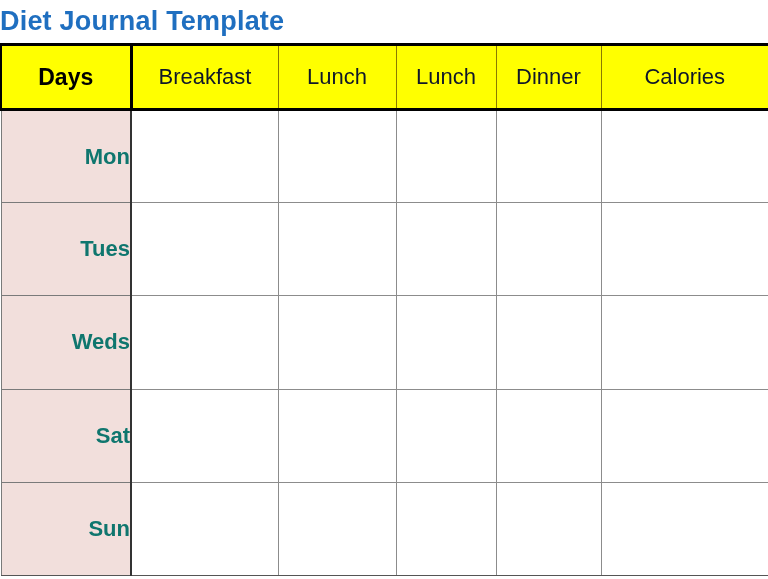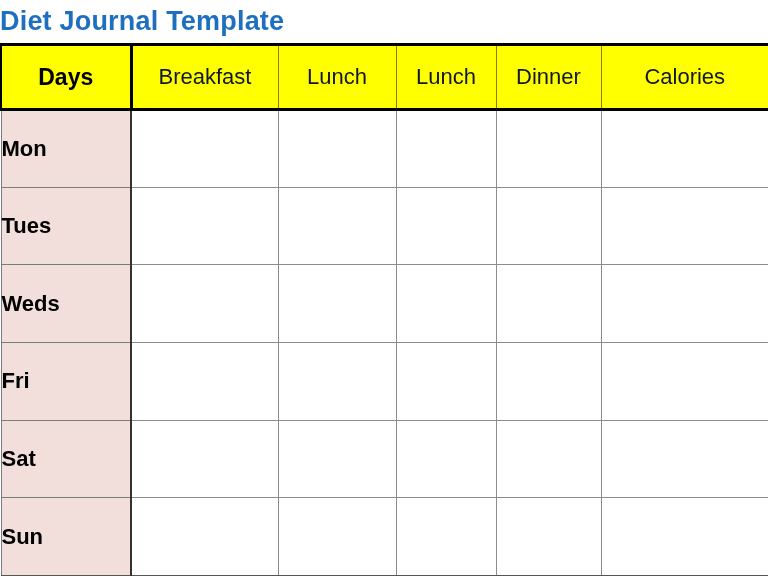--- a/index.html
+++ b/index.html
@@ -100,24 +100,24 @@
   }
   th.hdr.last-hdr {
     border-right: 2px solid #000000;
   }
 
   
   tr.body-row { height: 66.8px; }
 
   td.day-cell {
     background: #f2dfdc;
-    color: #000000;
+    color: #0f766e;
     font-size: 22px;
     font-weight: bold;
-    text-align: left;
+    text-align: right;
     vertical-align: middle;
     border-left: 1px solid #7a7a7a;
     border-right: 2px solid #333333;
     border-top: 1px solid #7a7a7a;
     border-bottom: 1px solid #7a7a7a;
     white-space: nowrap;
     line-height: 1;
   }
   tr.body-row:first-of-type td.day-cell {
     border-top: none;
@@ -191,28 +191,20 @@
           </tr>
           <tr class="body-row">
             <td class="day-cell">Weds</td>
             <td class="entry-cell"></td>
             <td class="entry-cell"></td>
             <td class="entry-cell"></td>
             <td class="entry-cell"></td>
             <td class="entry-cell last-col"></td>
           </tr>
           <tr class="body-row">
-            <td class="day-cell">Fri</td>
-            <td class="entry-cell"></td>
-            <td class="entry-cell"></td>
-            <td class="entry-cell"></td>
-            <td class="entry-cell"></td>
-            <td class="entry-cell last-col"></td>
-          </tr>
-          <tr class="body-row">
             <td class="day-cell">Sat</td>
             <td class="entry-cell"></td>
             <td class="entry-cell"></td>
             <td class="entry-cell"></td>
             <td class="entry-cell"></td>
             <td class="entry-cell last-col"></td>
           </tr>
           <tr class="body-row">
             <td class="day-cell">Sun</td>
             <td class="entry-cell"></td>

